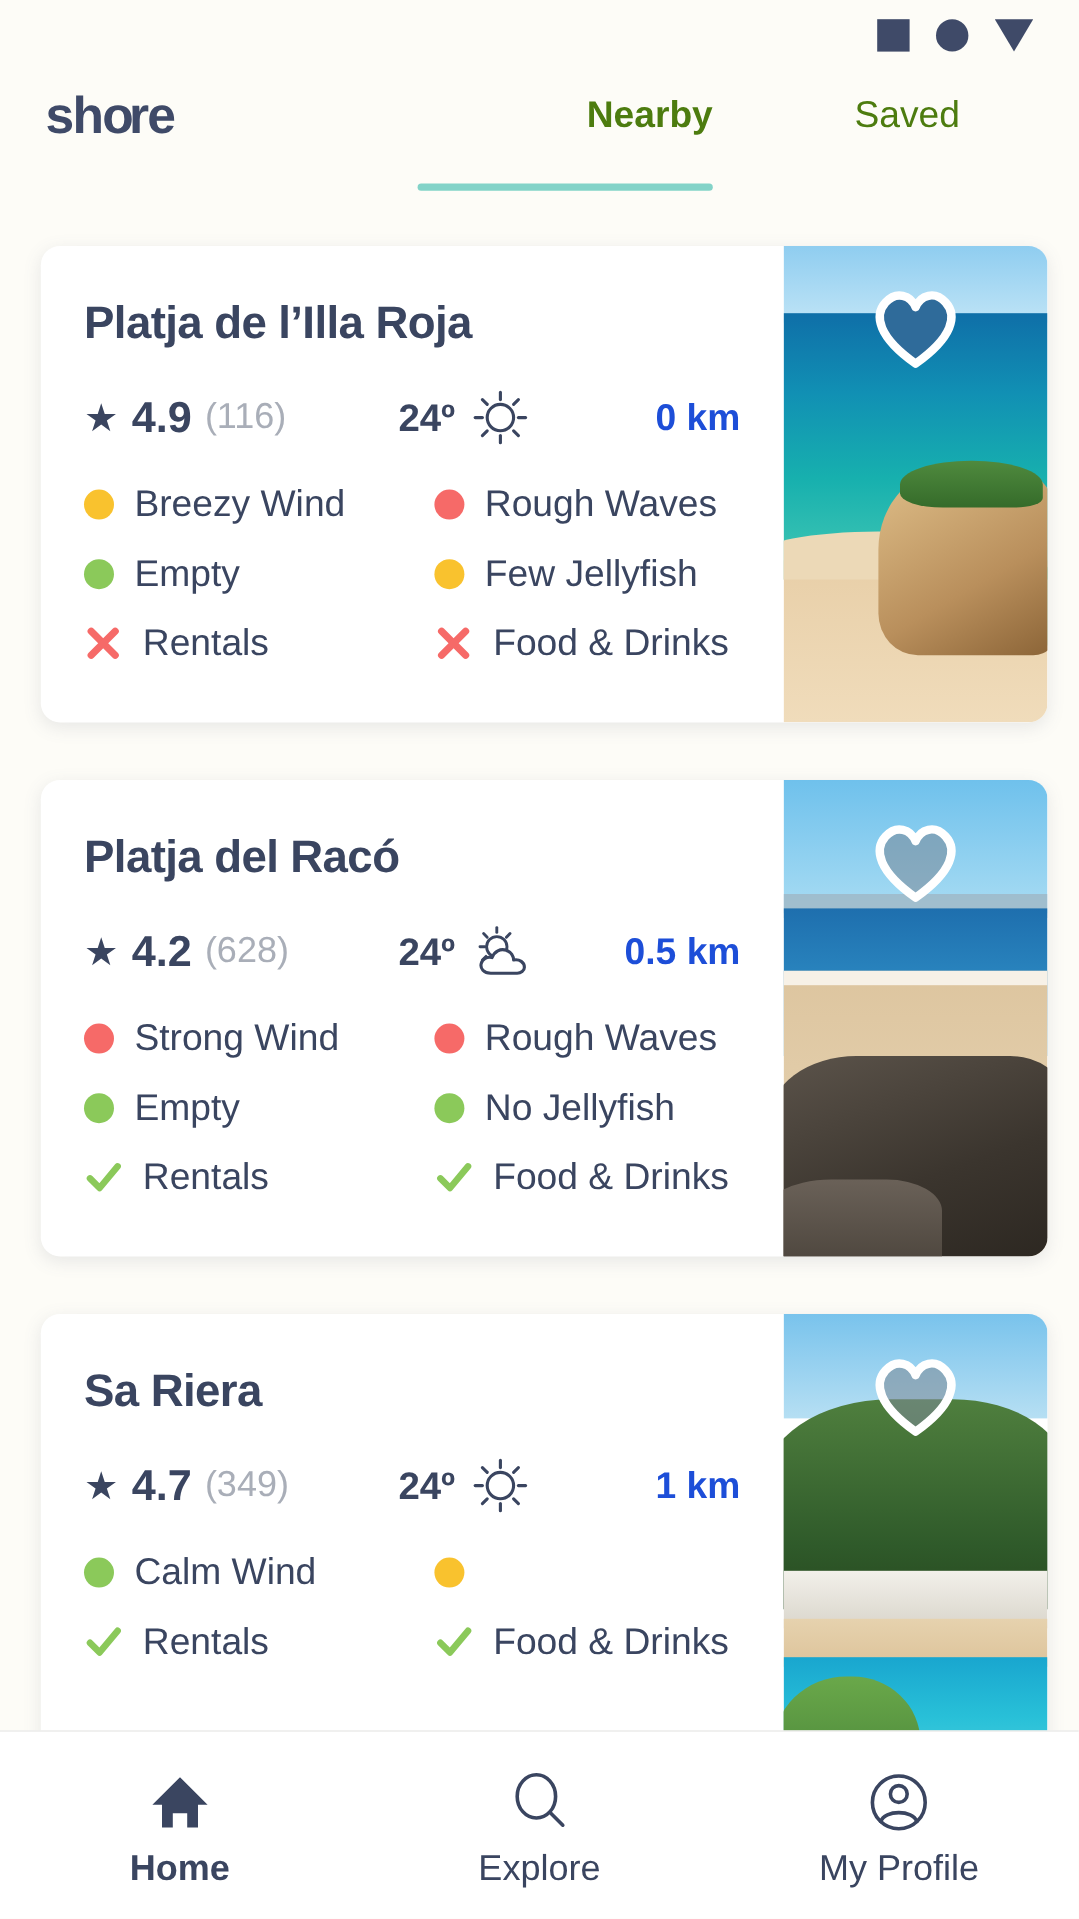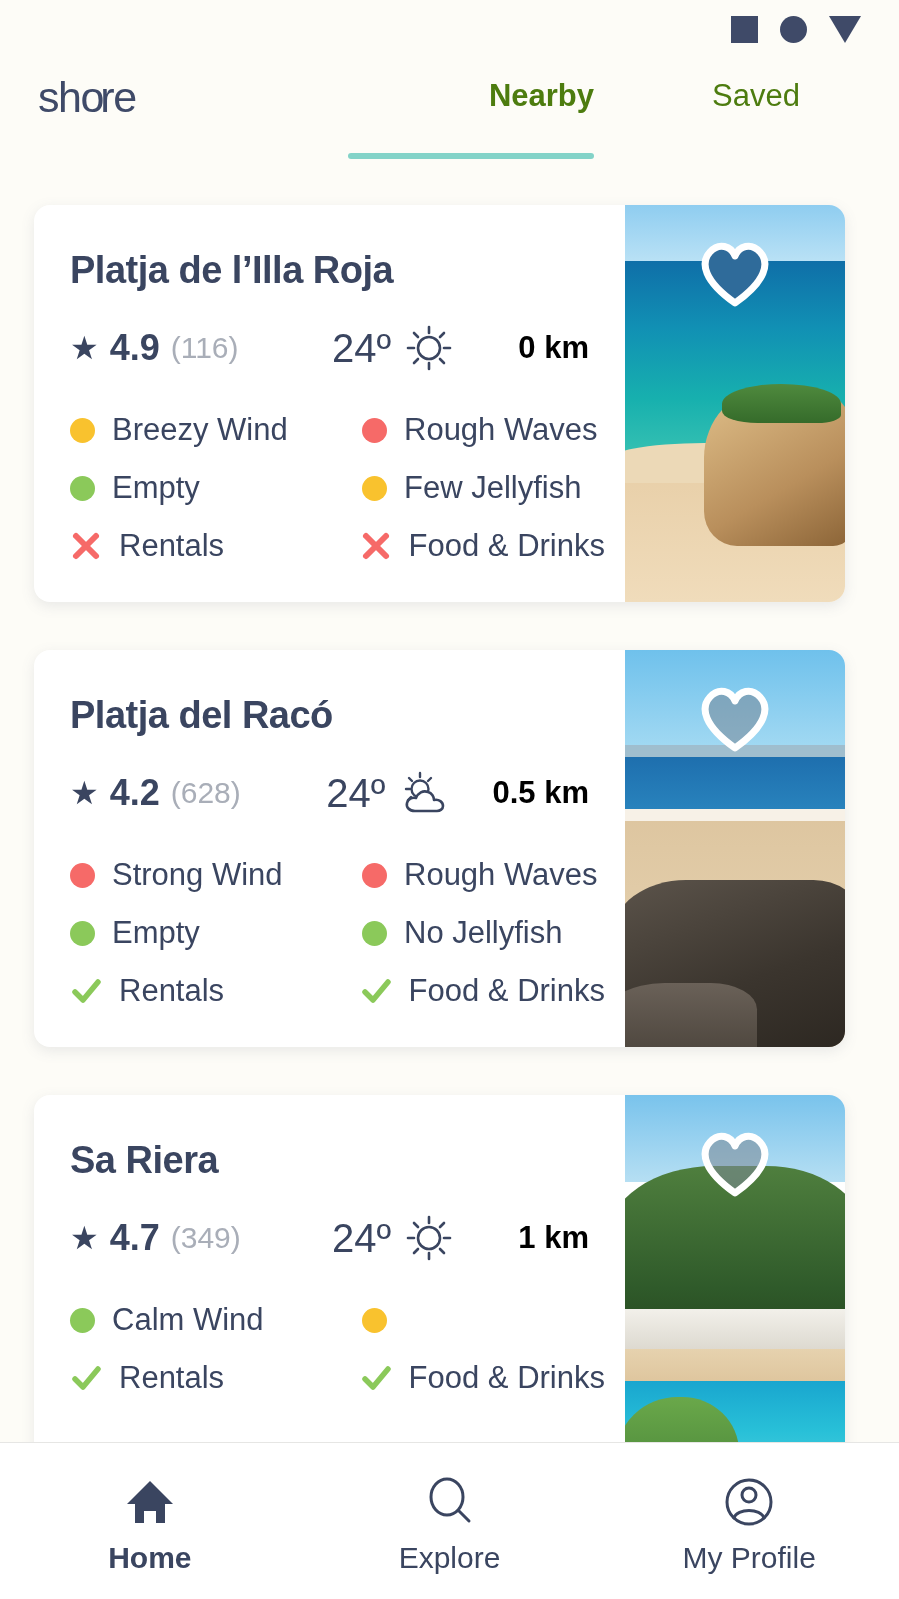--- a/index.html
+++ b/index.html
@@ -47,21 +47,21 @@
     position: relative;
     display: flex;
     align-items: flex-start;
     padding-top: 18px;
   }
   .logo {
     position: absolute;
     left: 38px;
     top: 18px;
     font-size: 43px;
-    font-weight: 400;
+    font-weight: 700;
     color: #3f4a68;
     letter-spacing: -1.5px;
     line-height: 1;
   }
   .logo .lig { letter-spacing: -4px; }
 
   .tabs {
     position: absolute;
     left: 0; right: 0;
     top: 20px;
@@ -95,21 +95,21 @@
     background: #83d3c8;
   }
 
   
   .list {
     position: absolute;
     top: 183px;
     left: 0;
     right: 0;
     bottom: 0;
-    padding: 22px 54px 0 34px;
+    padding: 22px 26px 0 34px;
     overflow: hidden;
   }
 
   .card {
     position: relative;
     background: #ffffff;
     border-radius: 16px;
     box-shadow: 0 4px 14px rgba(90,100,120,0.13);
     display: flex;
     height: 397px;
@@ -158,38 +158,38 @@
     font-size: 30px;
     color: #a9aeb8;
   }
   .meta-weather {
     display: flex;
     align-items: center;
     gap: 12px;
     width: 170px;
   }
   .temp {
-    font-size: 40px;
-    font-weight: 400;
+    font-size: 32px;
+    font-weight: 700;
     color: #3a4560;
     white-space: nowrap;
   }
   .wicon { width: 52px; height: 52px; display: block; }
   .meta-dist {
     flex: 1;
     text-align: right;
     font-size: 31px;
     font-weight: 700;
-    color: #000000;
+    color: #1d4ed8;
     white-space: nowrap;
   }
 
   
   .attrs {
-    margin-top: 38px;
+    margin-top: 28px;
     padding-right: 20px;
   }
   .attr-row {
     display: flex;
     margin-bottom: 22px;
   }
   .attr {
     display: flex;
     align-items: center;
     gap: 17px;

